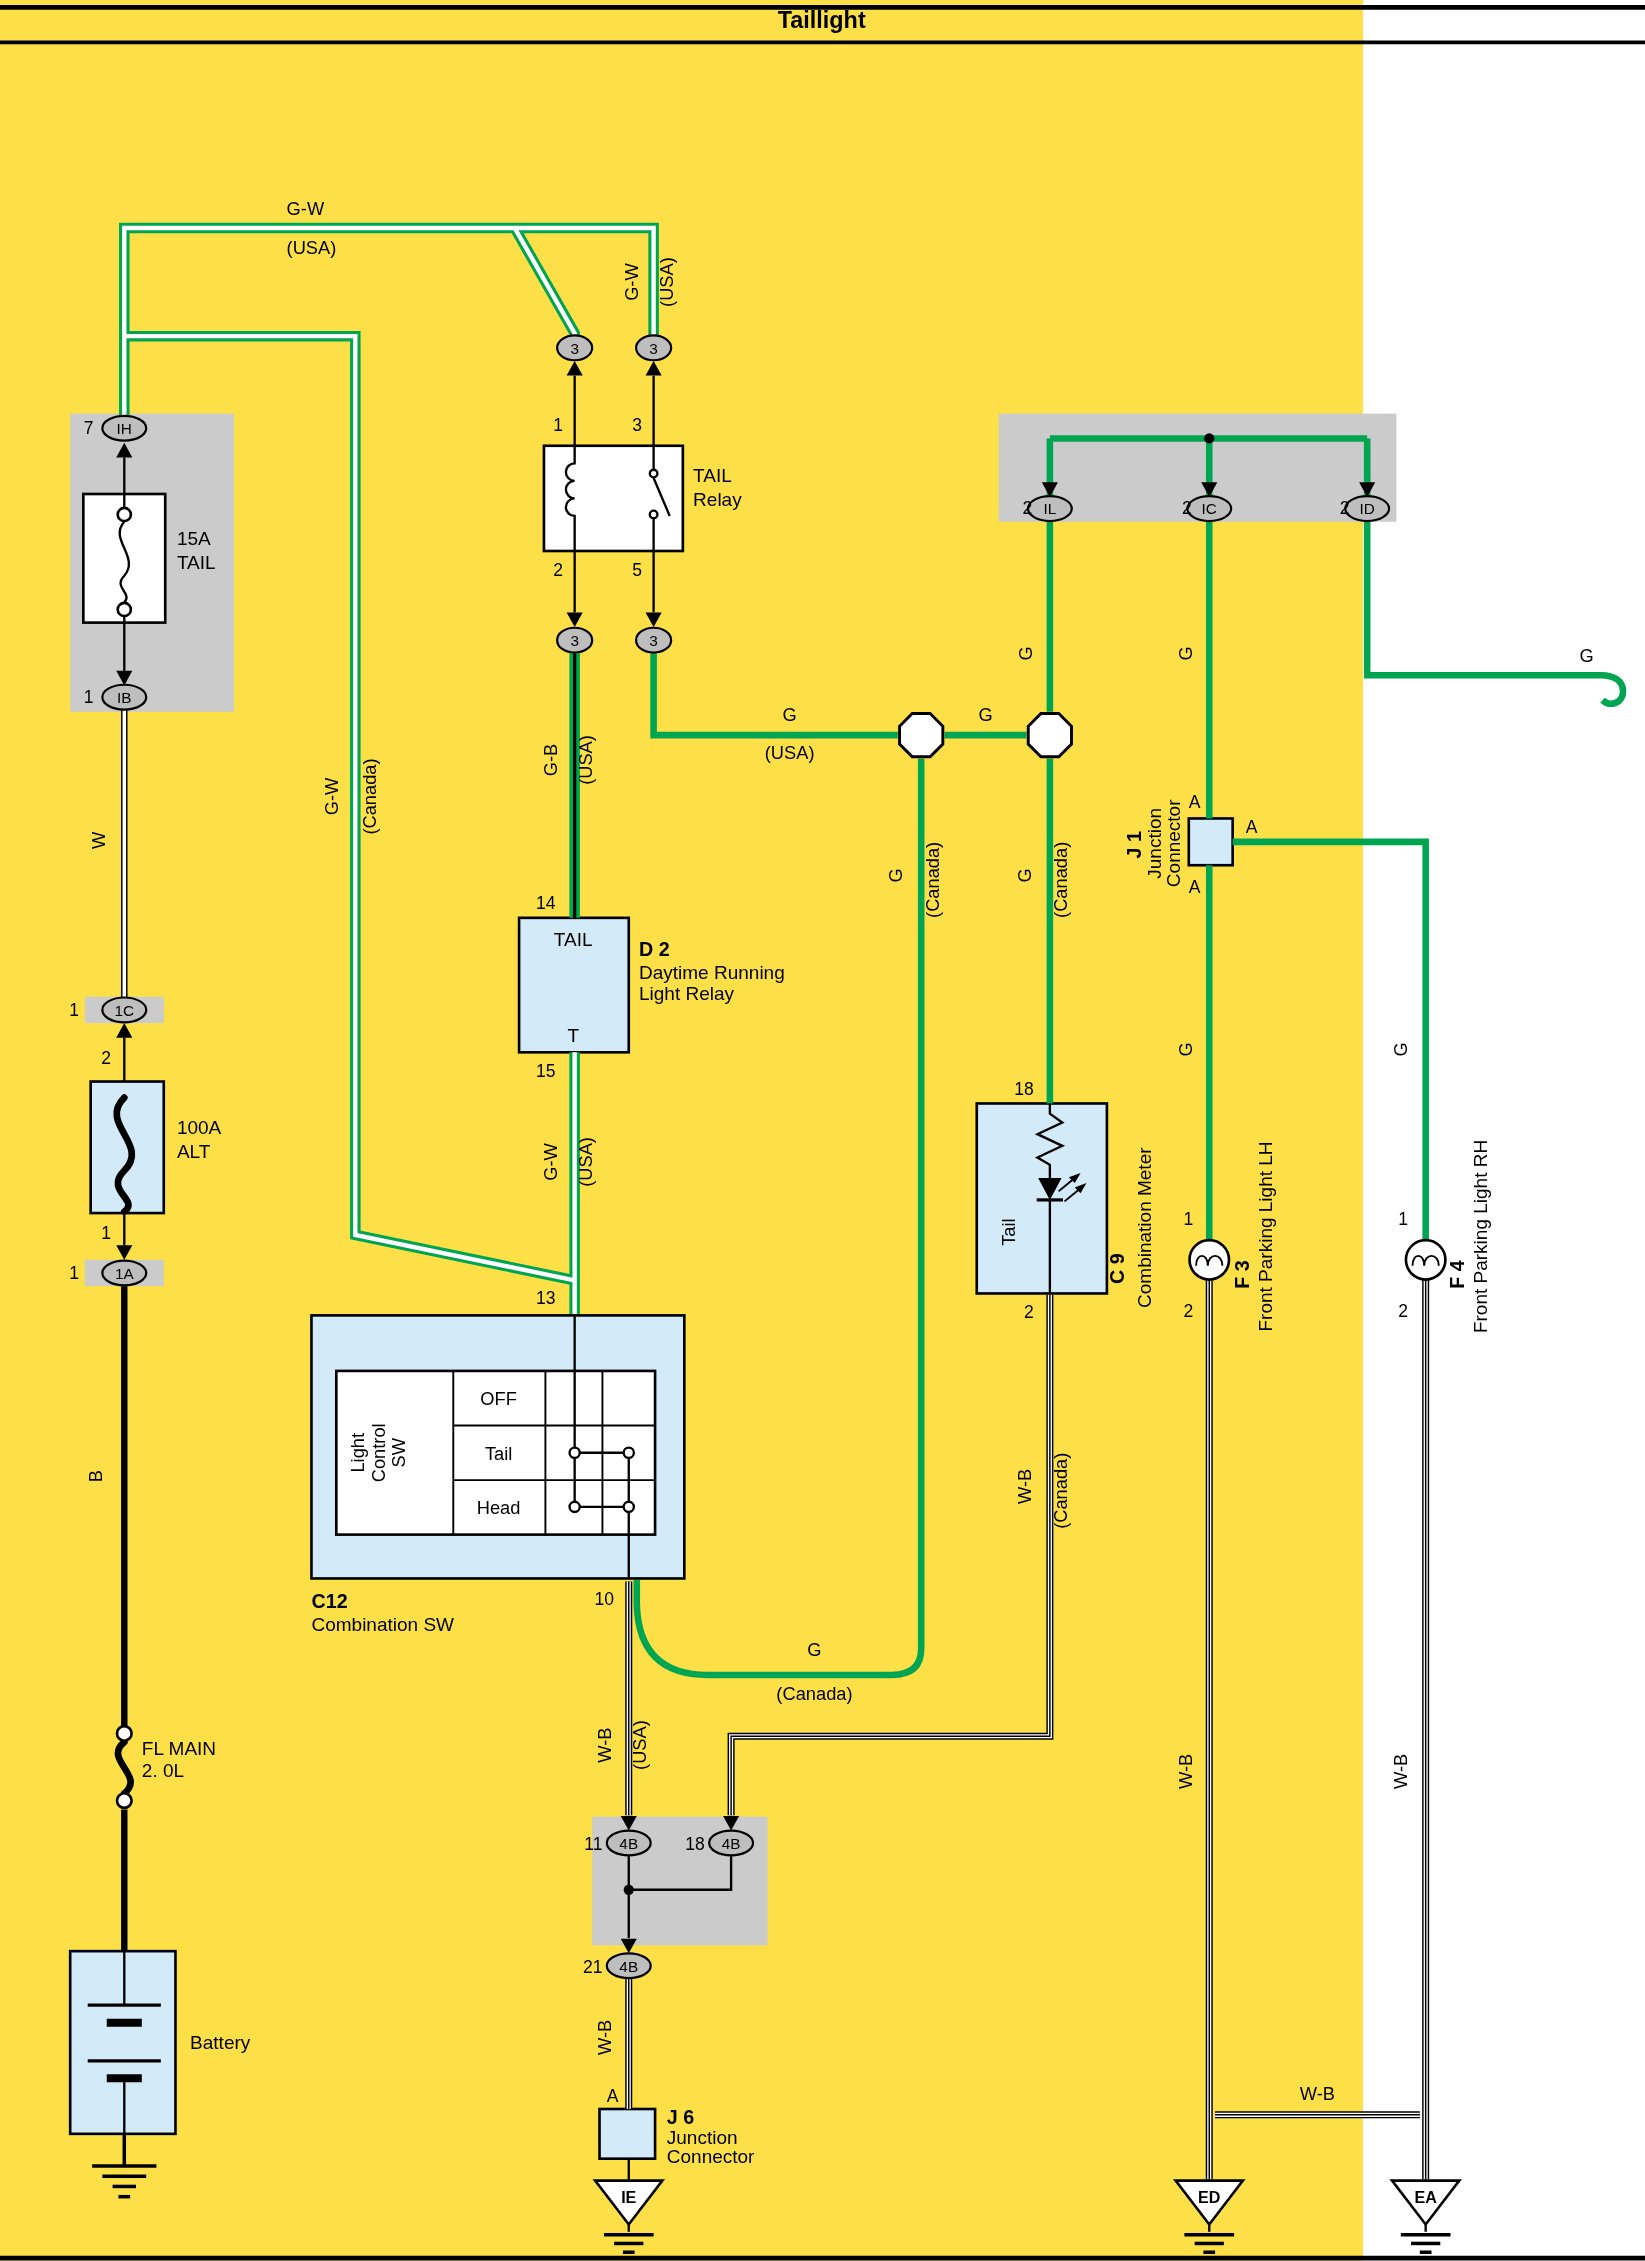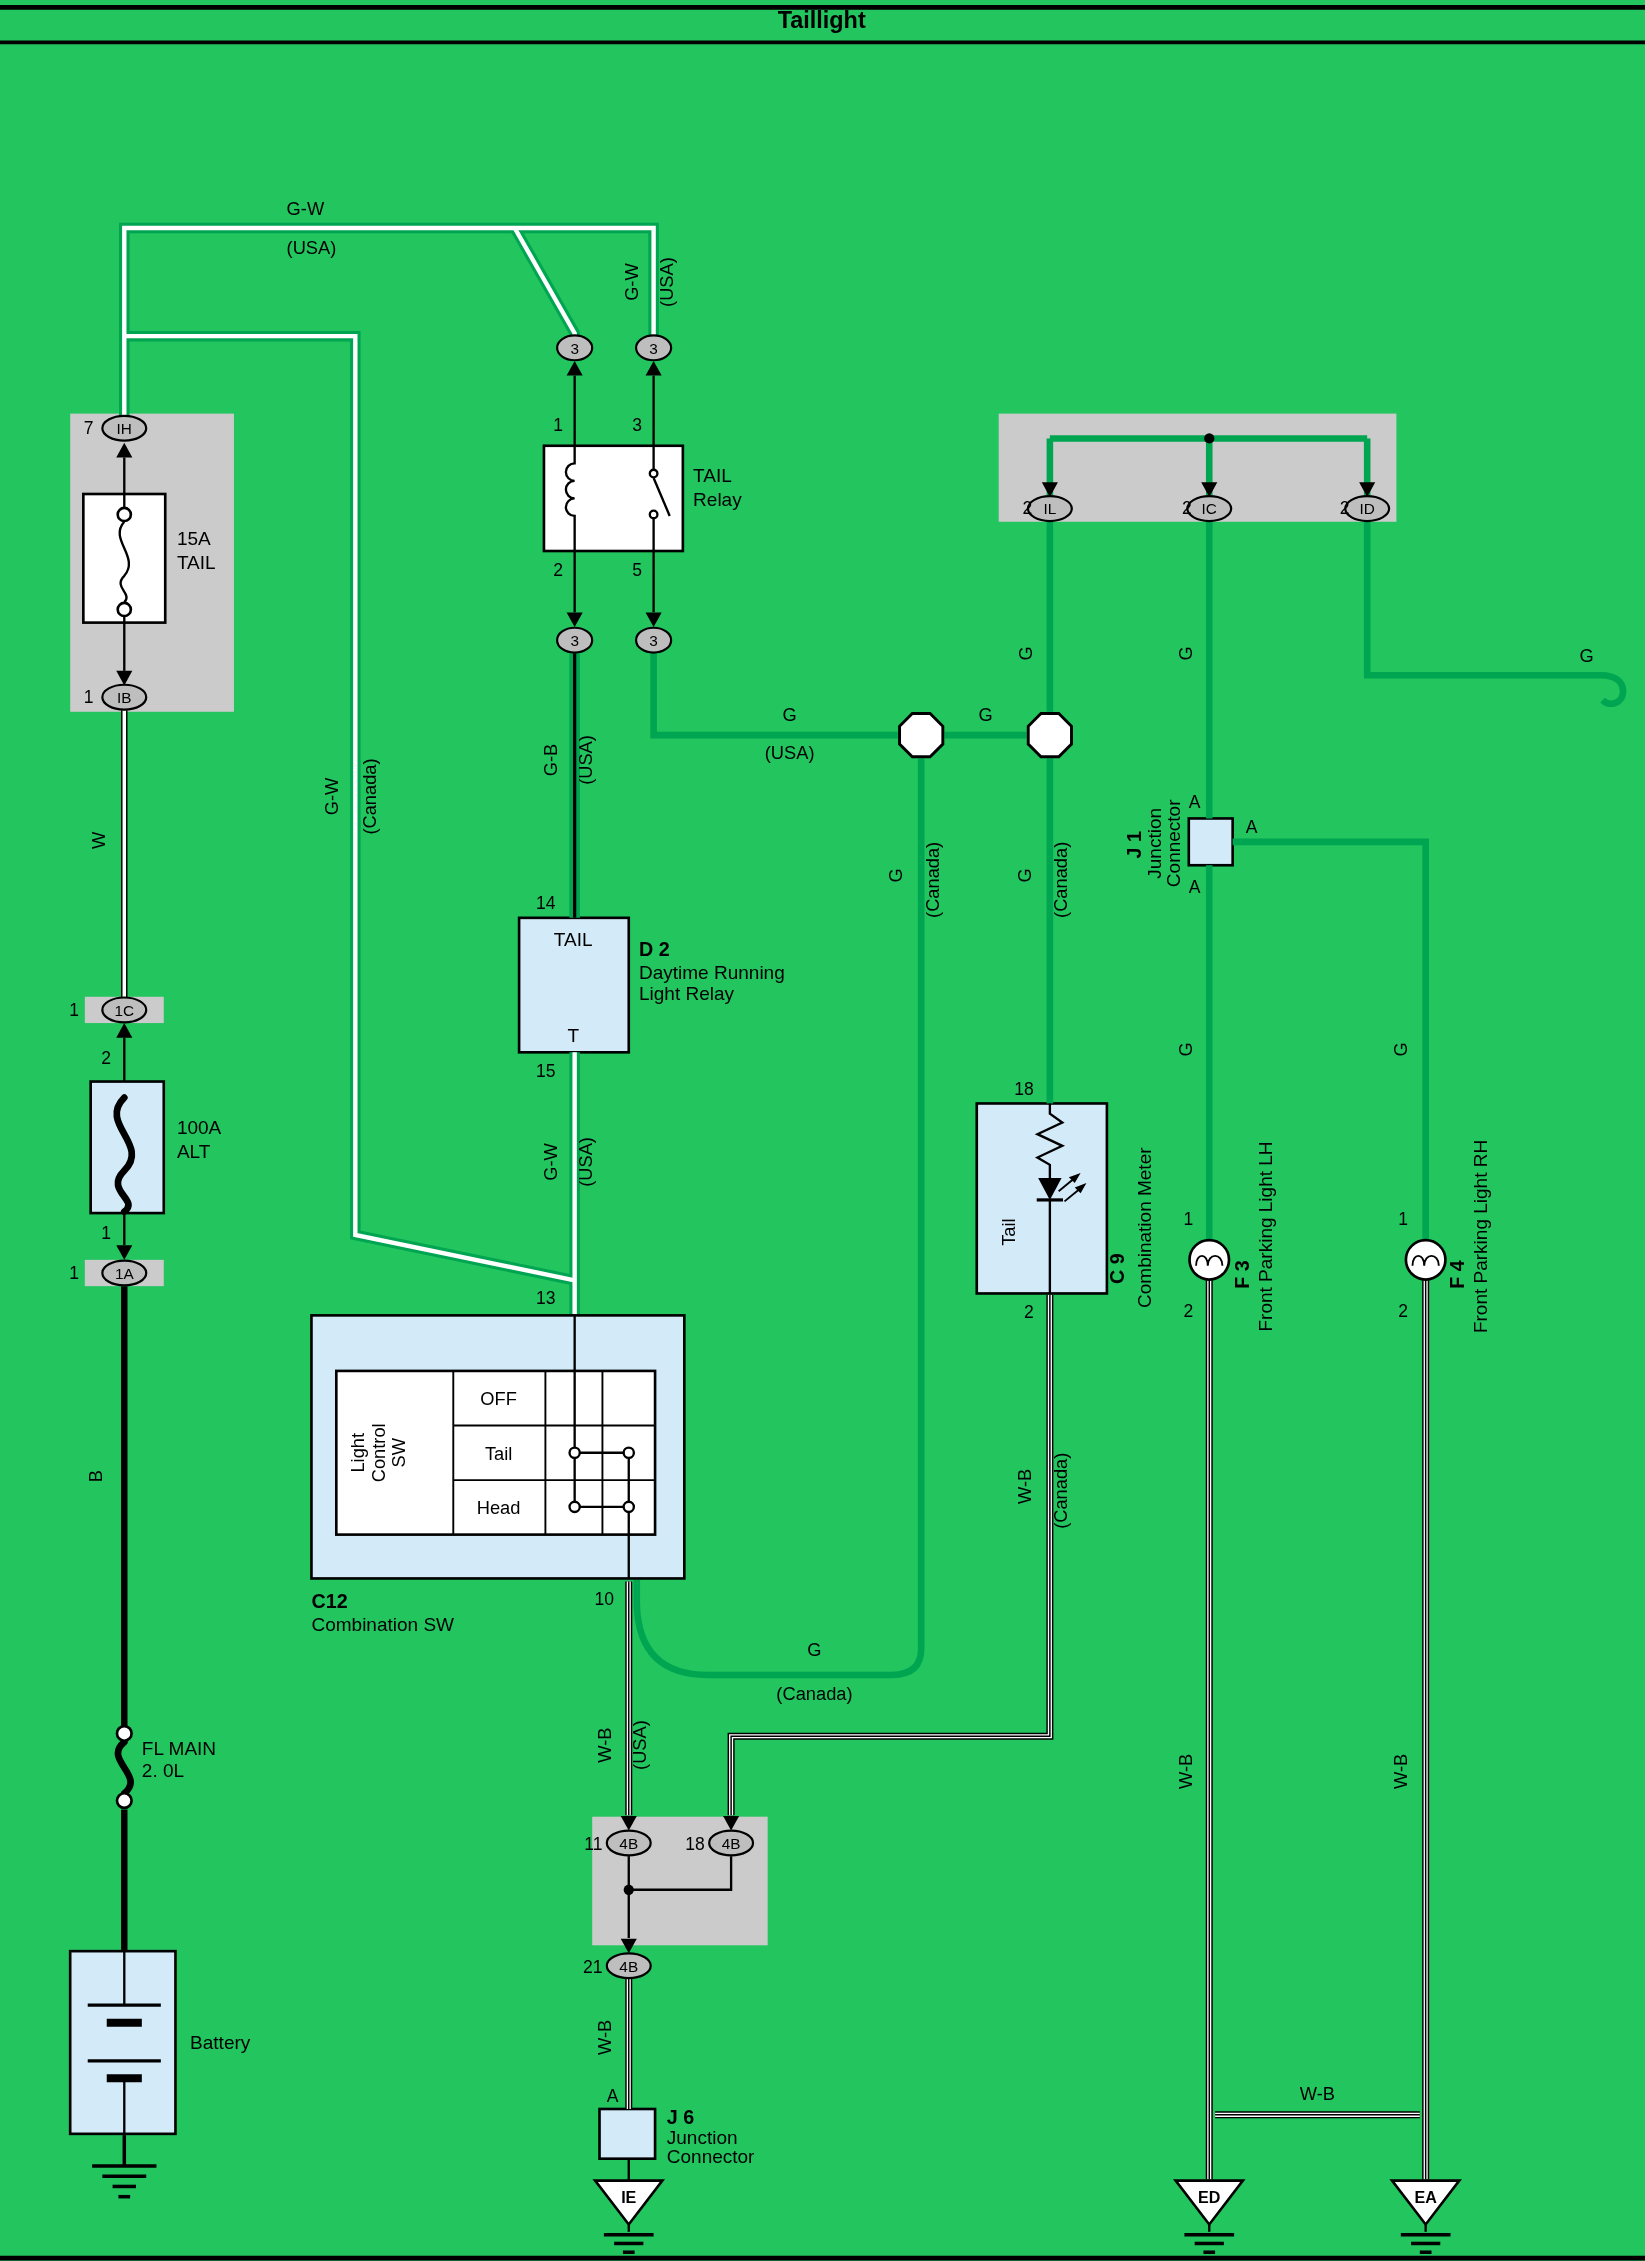--- a/index.html
+++ b/index.html
@@ -1,16 +1,16 @@
 <!DOCTYPE html>
 <html style="font-size:12px"><head>
 <meta charset="utf-8">
 <style>
   html,body{margin:0;padding:0;background:#fff;}
-  #page{width:1645px;height:2261px;background:#22c55e;}
+  #page{width:1363px;height:2261px;background:#fde047;}
   svg{display:block;}
   text{font-family:"Liberation Sans",sans-serif;fill:#000;}
   .t{font-size:12.5px;}
   .p{font-size:12px;}
   .o{font-size:10.5px;text-anchor:middle;}
   .o2{font-size:11px;text-anchor:middle;font-weight:bold;}
   .c{font-size:13px;}
   .idb{font-size:13.5px;font-weight:bold;}
   .ttl{font-size:16px;font-weight:bold;text-anchor:middle;}
   .mid{text-anchor:middle;}

